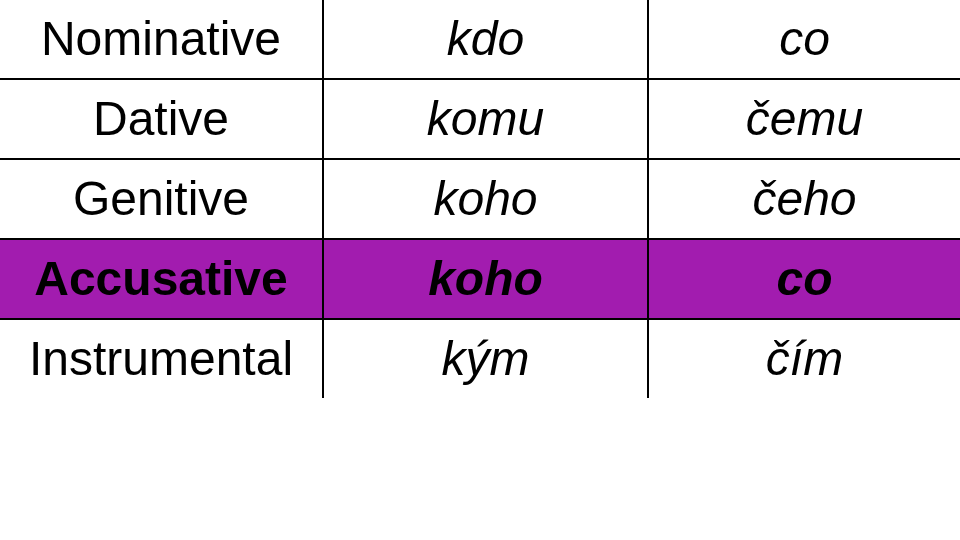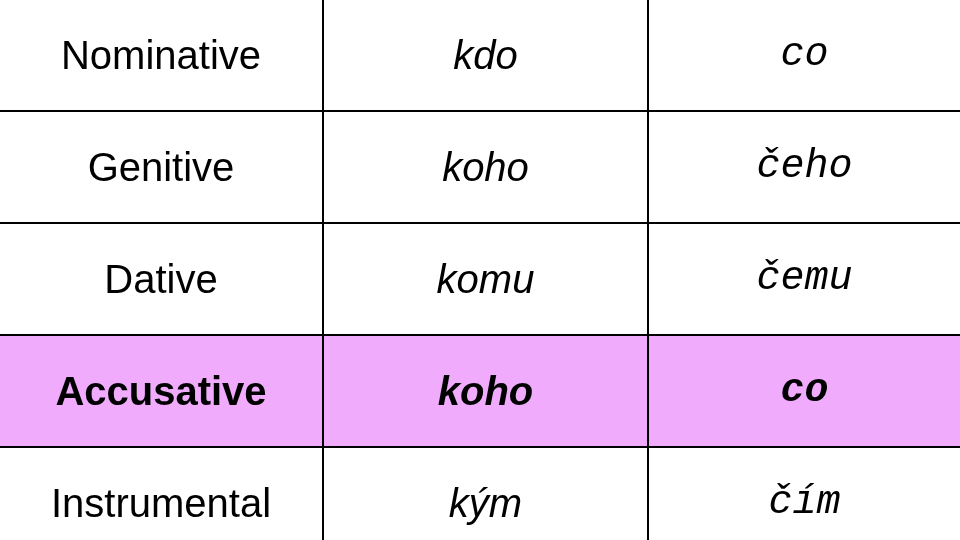--- a/index.html
+++ b/index.html
@@ -19,52 +19,51 @@
     border-collapse: collapse;
     table-layout: fixed;
   }
 
   #declension-table col.col-case  { width: 323px; }
   #declension-table col.col-anim  { width: 325px; }
   #declension-table col.col-inan  { width: 312px; }
 
   #declension-table td {
     height: 78px;
-    padding: 16px;
+    padding: 0;
     text-align: center;
     vertical-align: middle;
     color: #000000;
-    font-size: 40px;
+    font-size: 48px;
     line-height: 1;
     white-space: nowrap;
     border-top: 2px solid #000000;
     border-bottom: 2px solid #000000;
   }
 
   
   #declension-table td.cell-case {
     border-right: 2px solid #000000;
   }
   #declension-table td.cell-anim {
     border-right: 2px solid #000000;
     font-style: italic;
   }
   #declension-table td.cell-inan {
     font-style: italic;
-    font-family: Liberation Mono, monospace;
   }
 
   
   #declension-table tr:first-child td { border-top: none; }
   
   #declension-table tr:last-child td { border-bottom: none; }
 
   
   #declension-table tr.row-highlight td {
-    background-color: #f0abfc;
+    background-color: #a21caf;
     font-weight: bold;
   }
 </style>
 </head>
 <body>
 
 <table id="declension-table">
   <colgroup>
     <col class="col-case">
     <col class="col-anim">
@@ -72,29 +71,29 @@
   </colgroup>
   <tbody>
 
     <tr>
       <td class="cell-case">Nominative</td>
       <td class="cell-anim">kdo</td>
       <td class="cell-inan">co</td>
     </tr>
 
     <tr>
+      <td class="cell-case">Dative</td>
+      <td class="cell-anim">komu</td>
+      <td class="cell-inan">čemu</td>
+    </tr>
+
+    <tr>
       <td class="cell-case">Genitive</td>
       <td class="cell-anim">koho</td>
       <td class="cell-inan">čeho</td>
-    </tr>
-
-    <tr>
-      <td class="cell-case">Dative</td>
-      <td class="cell-anim">komu</td>
-      <td class="cell-inan">čemu</td>
     </tr>
 
     <tr class="row-highlight">
       <td class="cell-case">Accusative</td>
       <td class="cell-anim">koho</td>
       <td class="cell-inan">co</td>
     </tr>
 
 
 

